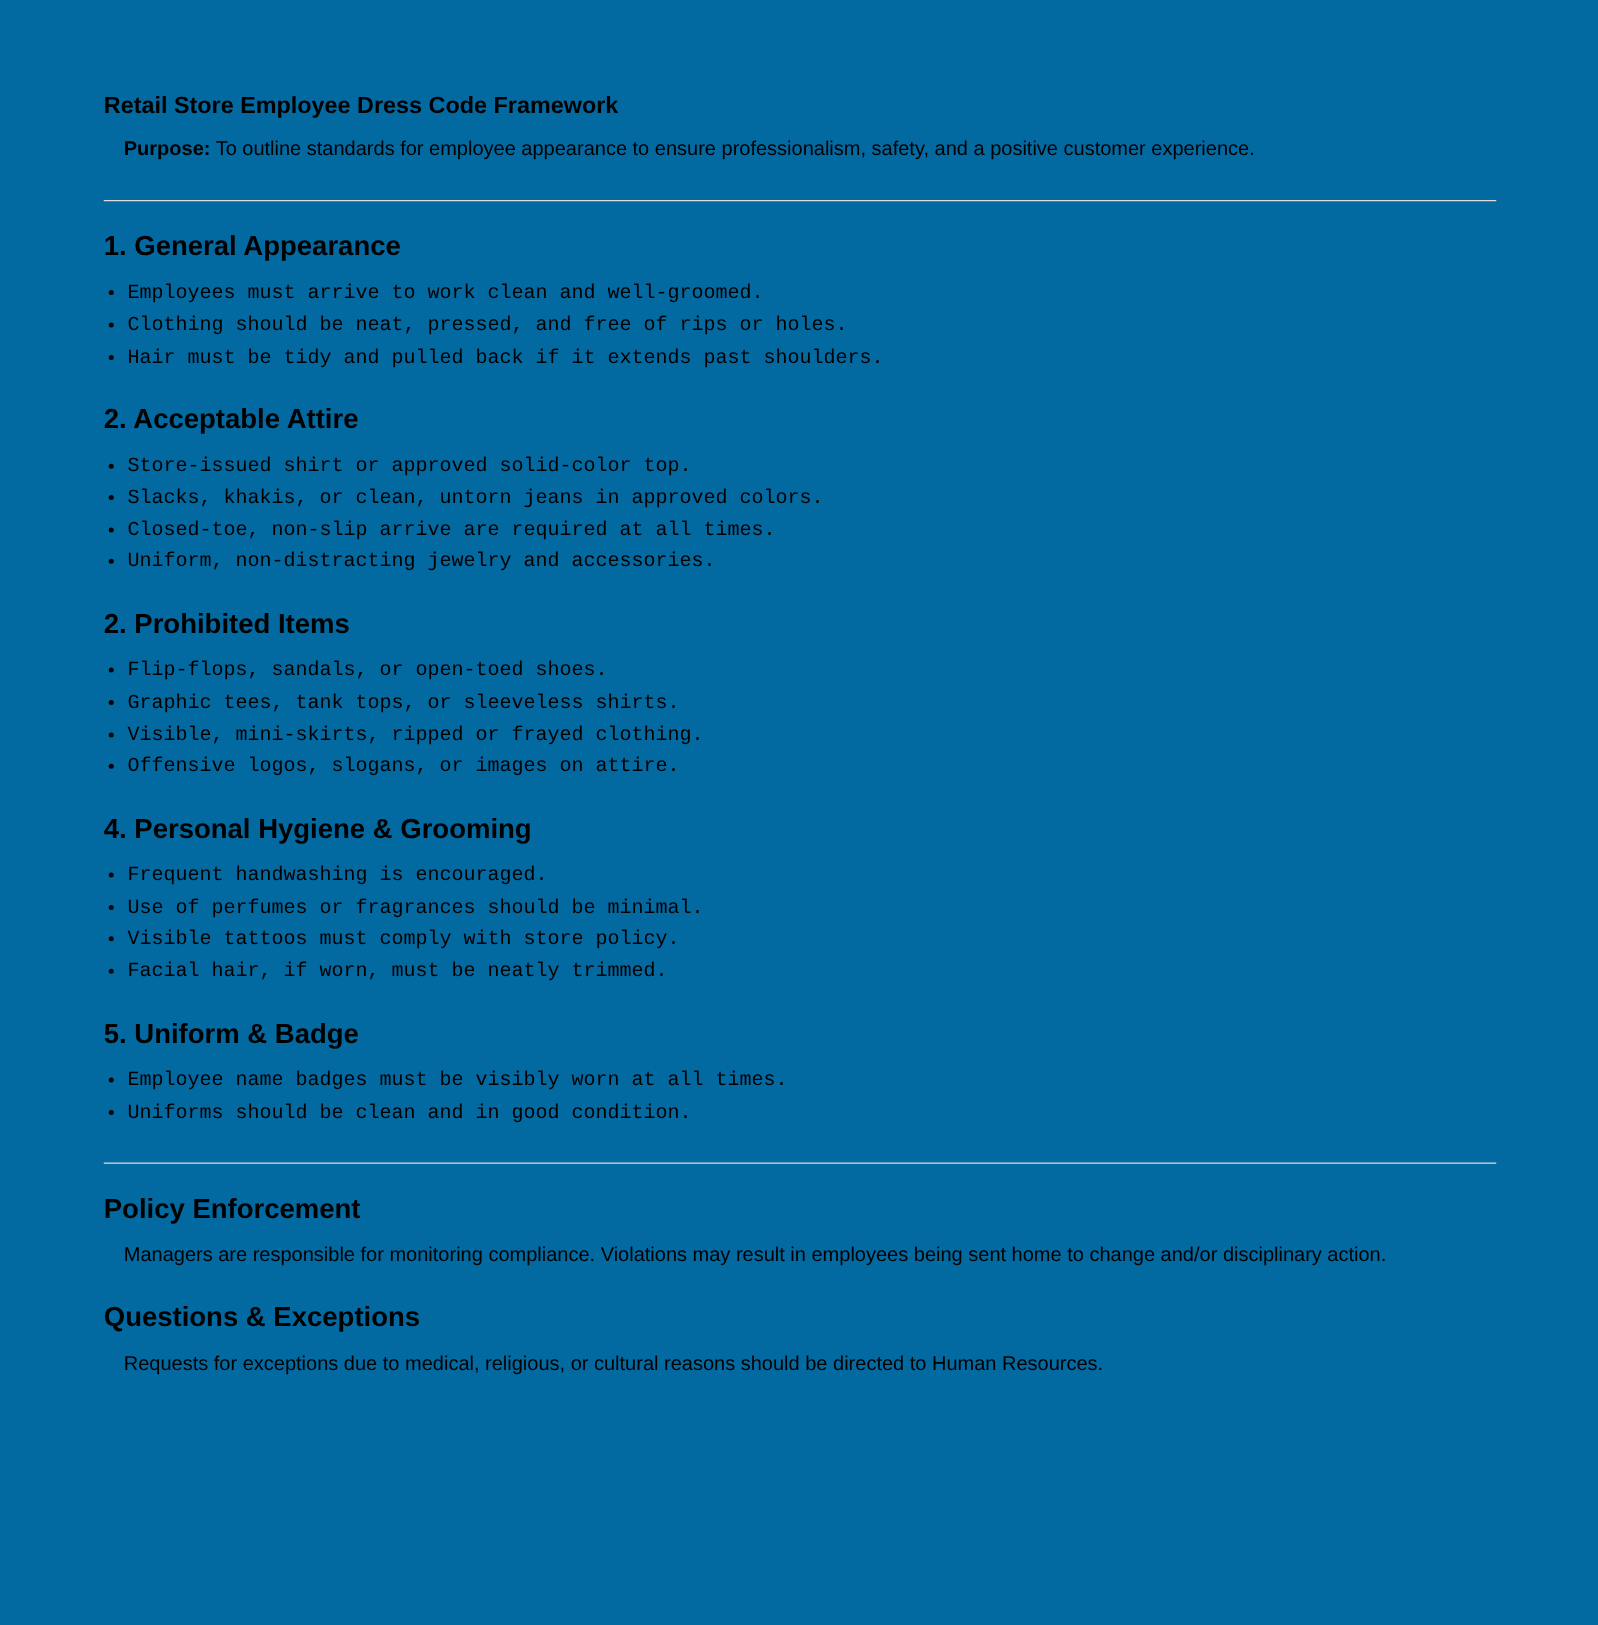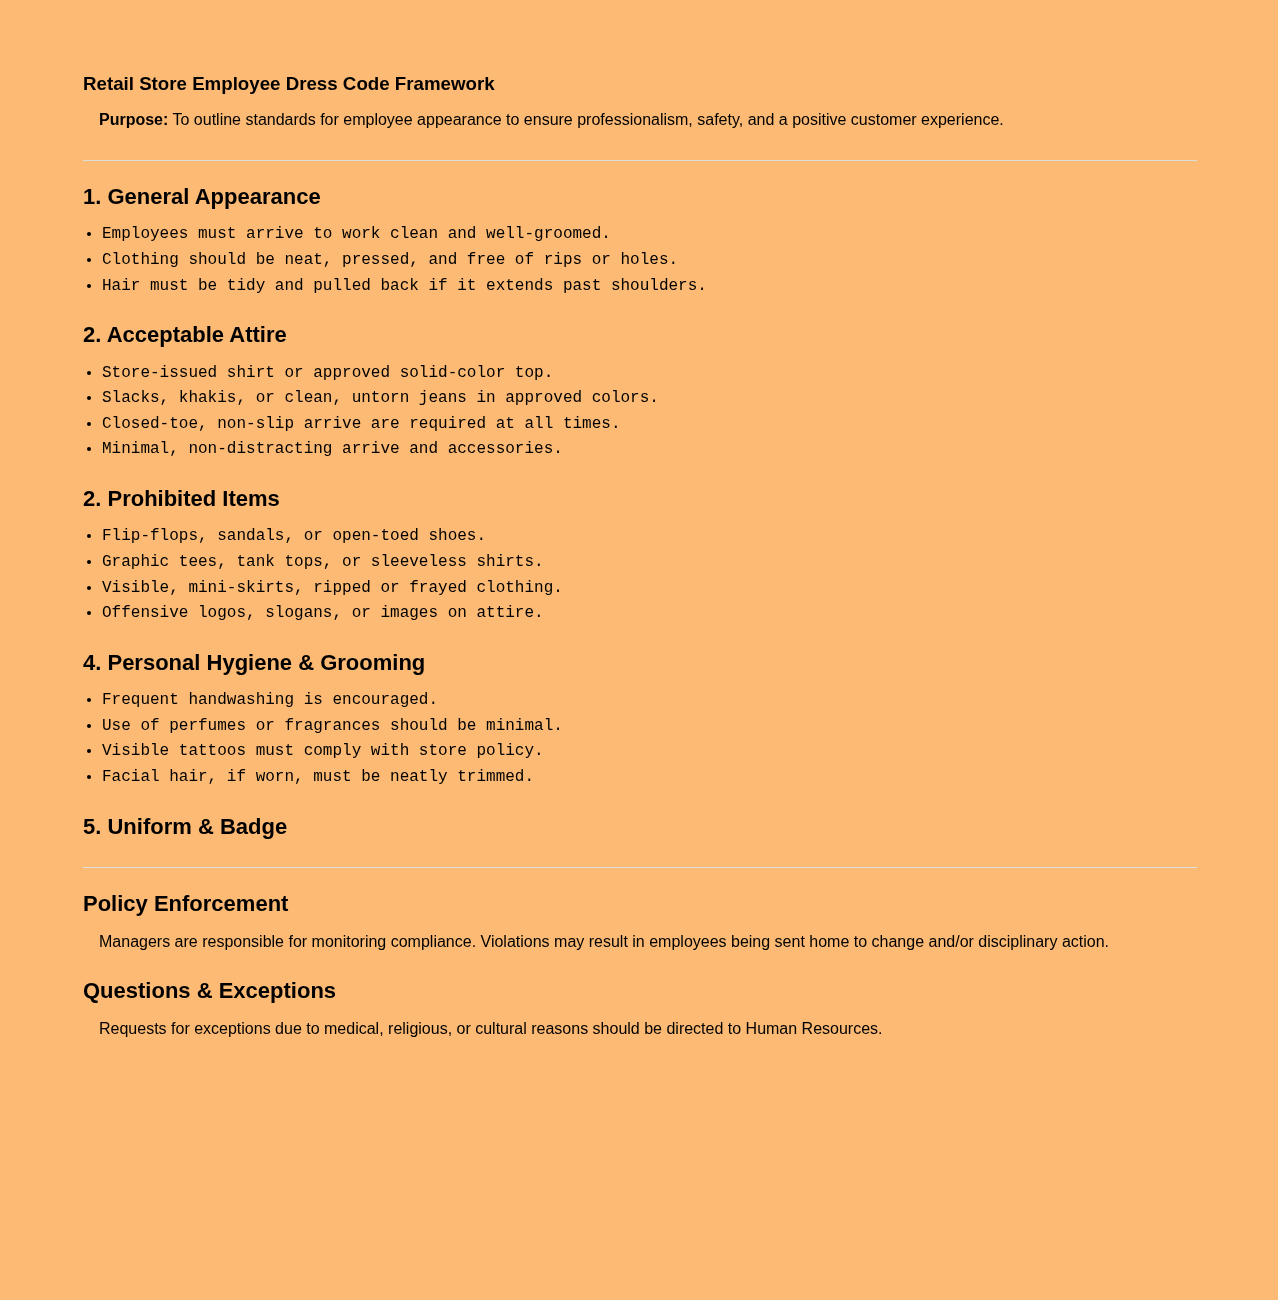--- a/index.html
+++ b/index.html
@@ -11,21 +11,21 @@
     font-family: "Liberation Sans", "DejaVu Sans", sans-serif;
     font-size: 16px;
     line-height: 1.6;
     color: #000000;
   }
   .page {
     width: 1278px;
     height: 1300px;
     box-sizing: border-box;
     padding: 73px 81px 0 83px;
-    background: #fdba74;
+    background: #0369a1;
     overflow: hidden;
   }
   h1.doc-title {
     font-size: 18.72px;
     line-height: 1.2;
     font-weight: bold;
     margin: 0;
   }
   h2.section-heading {
     font-size: 22px;
@@ -72,21 +72,21 @@
       <li>Hair must be tidy and pulled back if it extends past shoulders.</li>
     </ul>
   </section>
 
   <section>
     <h2 class="section-heading">2. Acceptable Attire</h2>
     <ul class="bullet-list">
       <li>Store-issued shirt or approved solid-color top.</li>
       <li>Slacks, khakis, or clean, untorn jeans in approved colors.</li>
       <li>Closed-toe, non-slip arrive are required at all times.</li>
-      <li>Minimal, non-distracting arrive and accessories.</li>
+      <li>Uniform, non-distracting jewelry and accessories.</li>
     </ul>
   </section>
 
   <section>
     <h2 class="section-heading">2. Prohibited Items</h2>
     <ul class="bullet-list">
       <li>Flip-flops, sandals, or open-toed shoes.</li>
       <li>Graphic tees, tank tops, or sleeveless shirts.</li>
       <li>Visible, mini-skirts, ripped or frayed clothing.</li>
       <li>Offensive logos, slogans, or images on attire.</li>
@@ -98,20 +98,24 @@
     <ul class="bullet-list">
       <li>Frequent handwashing is encouraged.</li>
       <li>Use of perfumes or fragrances should be minimal.</li>
       <li>Visible tattoos must comply with store policy.</li>
       <li>Facial hair, if worn, must be neatly trimmed.</li>
     </ul>
   </section>
 
   <section>
     <h2 class="section-heading">5. Uniform &amp; Badge</h2>
+    <ul class="bullet-list">
+      <li>Employee name badges must be visibly worn at all times.</li>
+      <li>Uniforms should be clean and in good condition.</li>
+    </ul>
   </section>
 
   <hr class="divider">
 
   <section>
     <h2 class="section-heading">Policy Enforcement</h2>
     <p class="body-text">Managers are responsible for monitoring compliance. Violations may result in employees being sent home to change and/or disciplinary action.</p>
   </section>
 
   <section>

